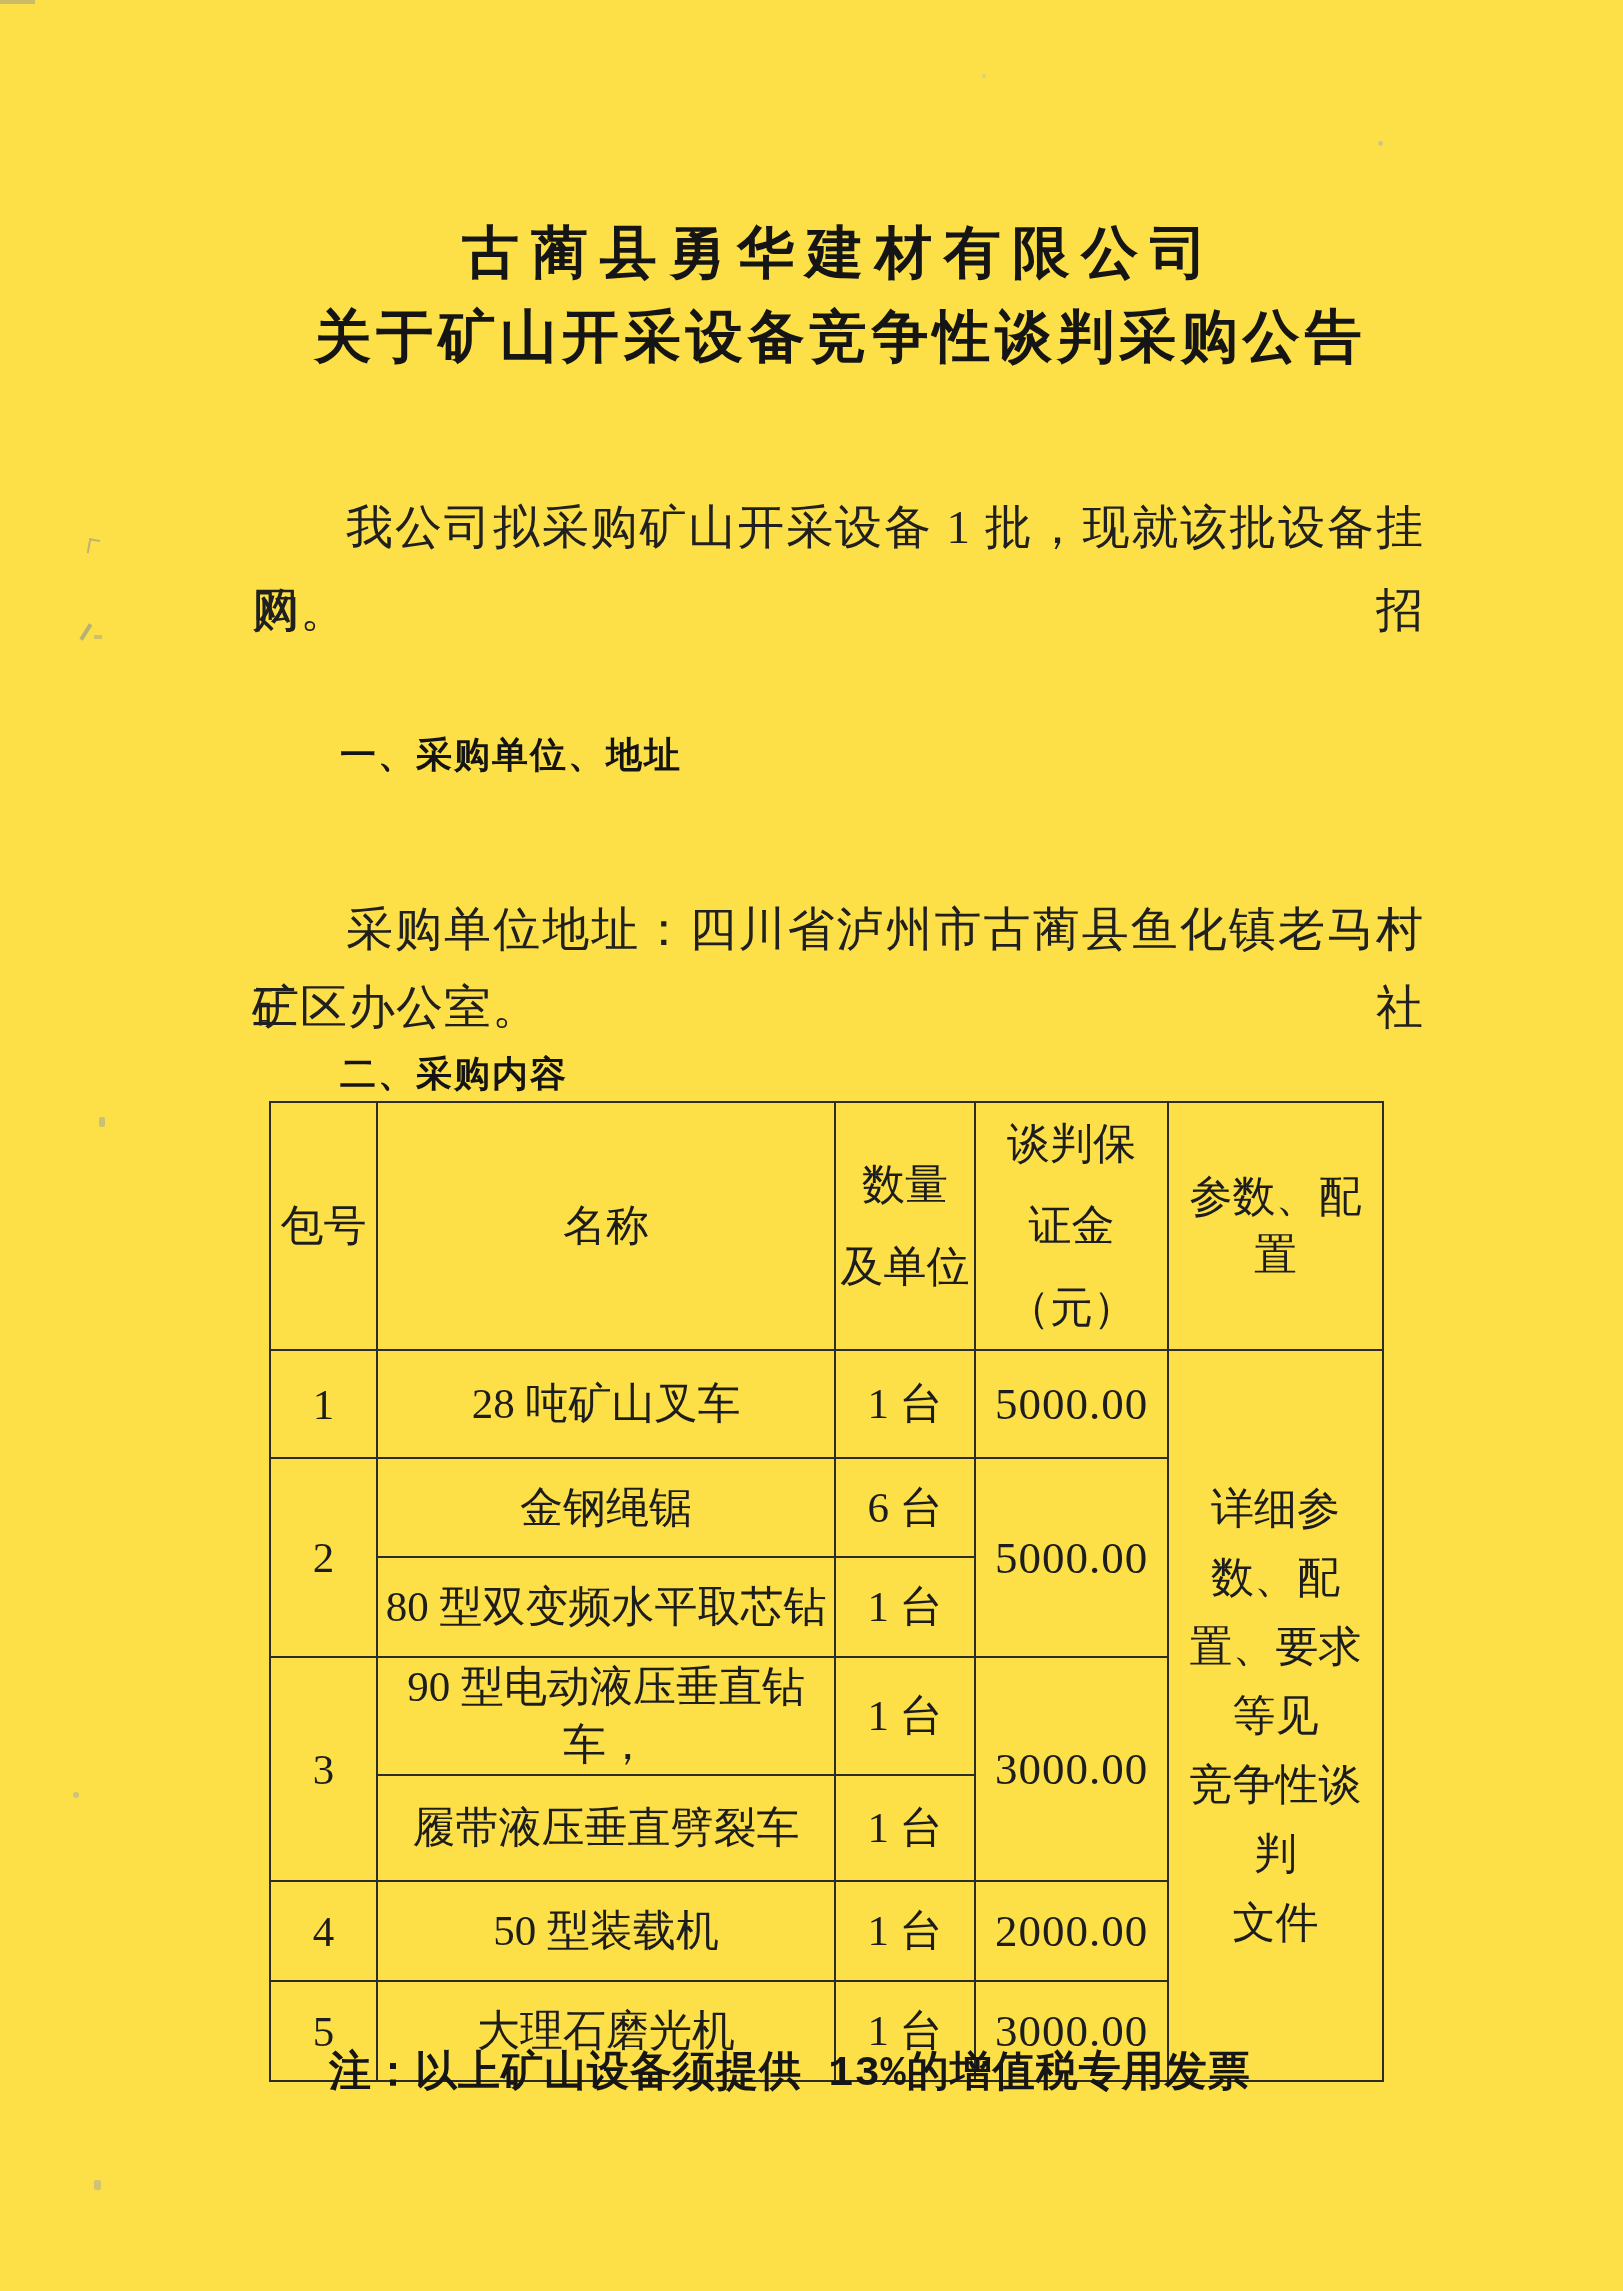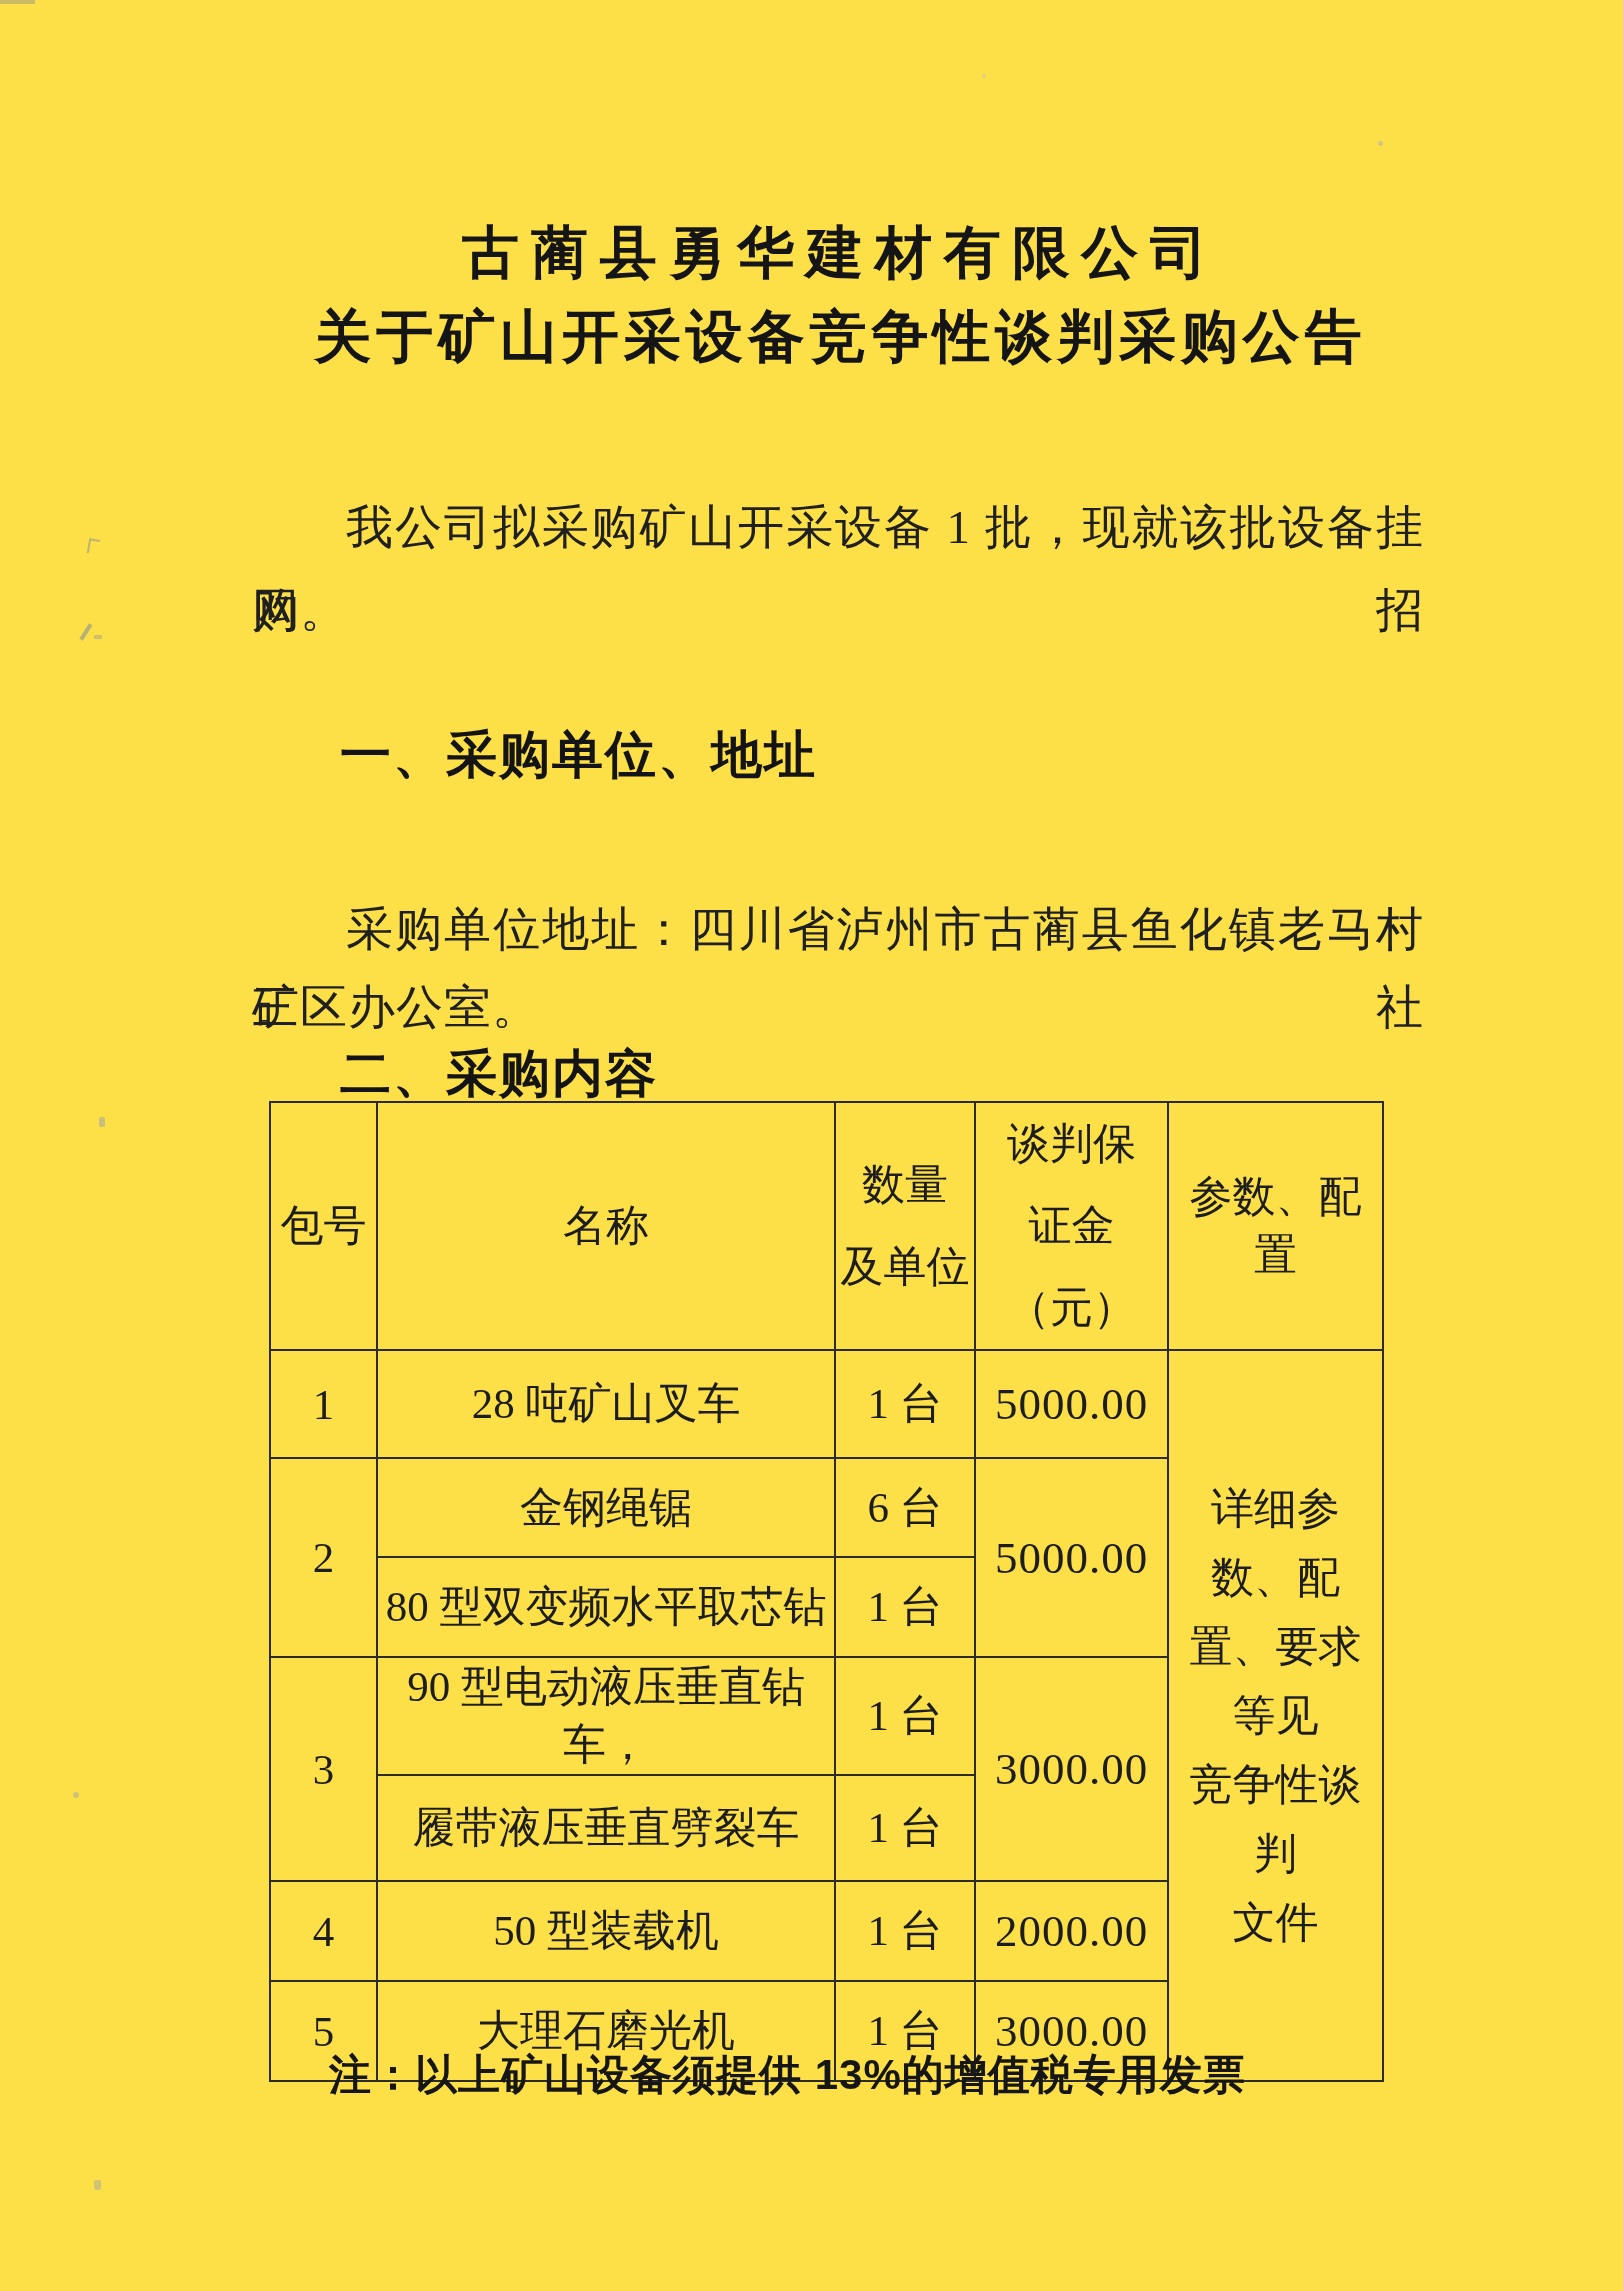--- a/index.html
+++ b/index.html
@@ -52,21 +52,21 @@
 
   #intro { top: 486px; }
   #name-line { top: 812px; }
   #addr-block { top: 890px; }
 
   .sec-heading {
     position: absolute;
     left: 340px;
     font-family: "Liberation Sans", "DejaVu Sans", sans-serif;
     font-weight: 700;
-    font-size: 51px;
+    font-size: 36px;
     line-height: 49px;
     color: #141414;
     letter-spacing: 2px;
     white-space: nowrap;
   }
   #sec1-heading { top: 730px; }
   #sec2-heading { top: 1049px; }
 
   
   table.proc {
@@ -107,21 +107,21 @@
   tr.rh-r3a { height: 118px; }
   tr.rh-r3b { height: 106px; }
   tr.rh-r4  { height: 100px; }
   tr.rh-r5  { height: 100px; }
 
   
   .note-line {
     position: absolute;
     top: 2050px;
     left: 329px;
-    font-family: Liberation Sans, sans-serif;
+    font-family: Liberation Mono, monospace;
     font-weight: 700;
     font-size: 42px;
     line-height: 49px;
     color: #161616;
     letter-spacing: 1px;
     white-space: nowrap;
   }
 
   
   .art { position: absolute; pointer-events: none; }

